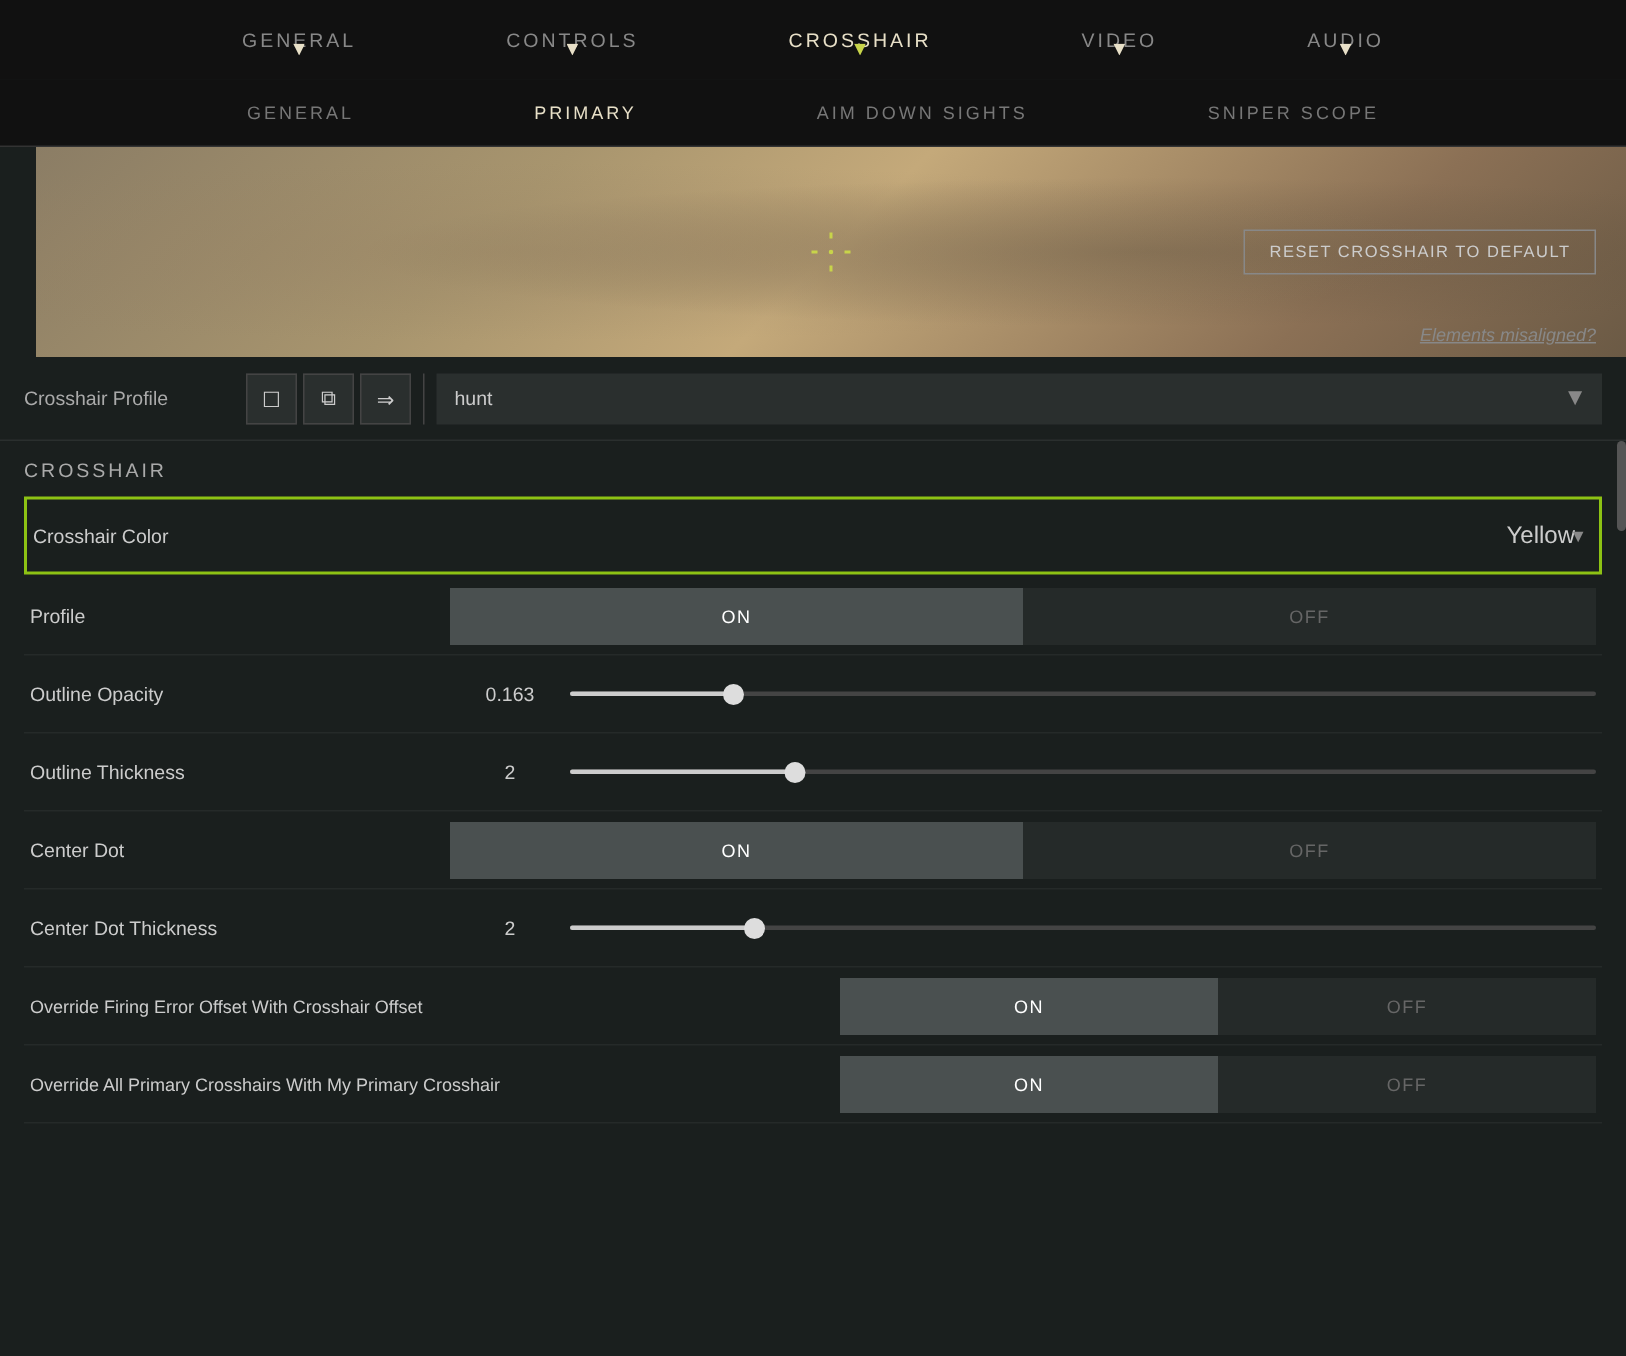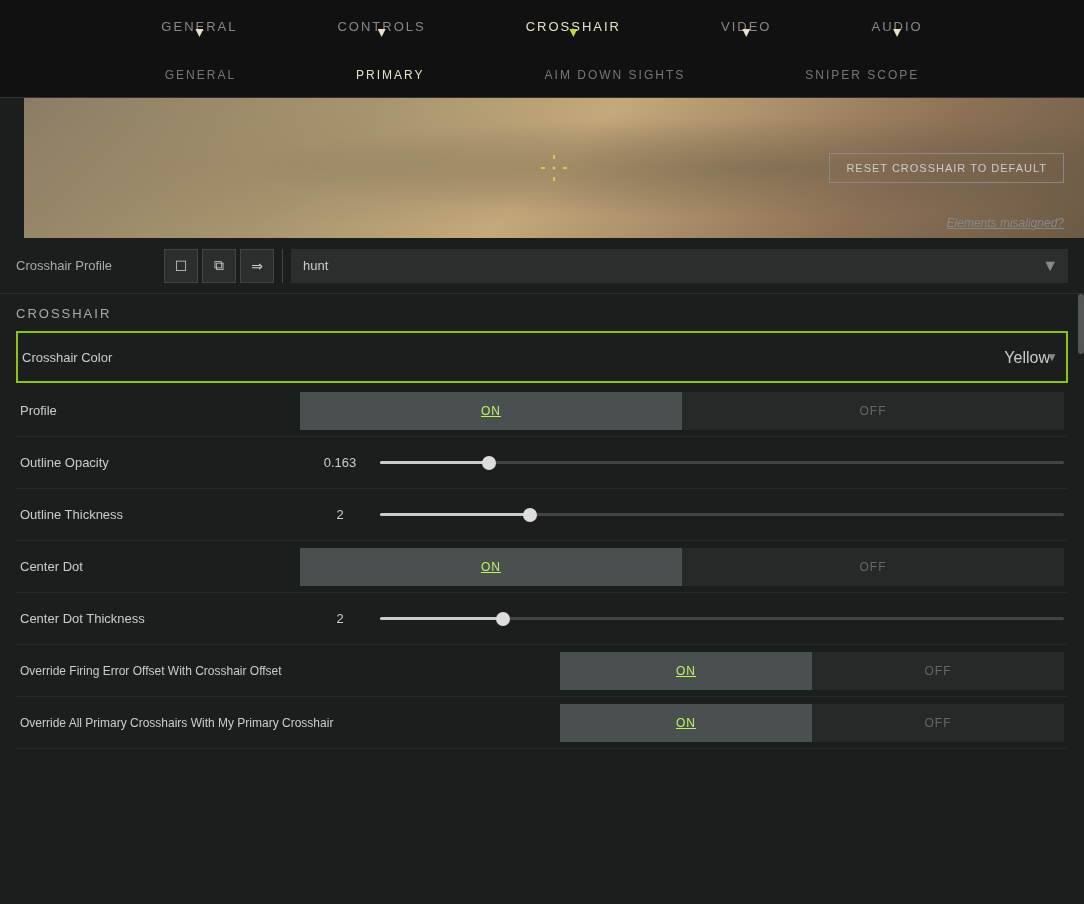--- a/index.html
+++ b/index.html
@@ -272,22 +272,21 @@
       cursor: pointer;
       border: none;
       text-transform: uppercase;
     }
     .toggle-btn.off {
       background: #252a29;
       color: #666;
     }
     .toggle-btn.active-on {
       background: #4a5050;
-      color: #bef264;
-      text-decoration: underline;
+      color: #ffffff;
     }
 
     
     .slider-value {
       flex: 0 0 80px;
       text-align: center;
       font-size: 13px;
       color: #ccc;
     }
     .slider-container {

